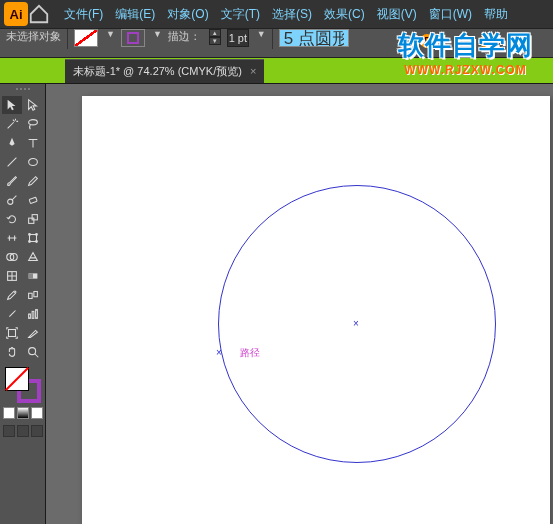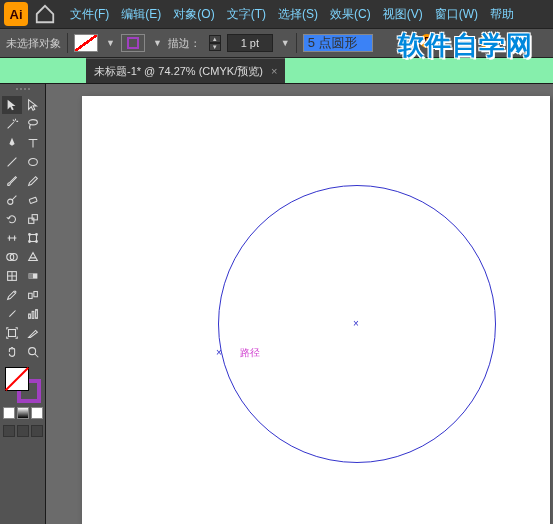--- a/index.html
+++ b/index.html
@@ -1,35 +1,35 @@
 <!DOCTYPE html>
 <html><head>
 <meta charset="utf-8">
 <style>
 * { margin: 0; padding: 0; box-sizing: border-box; font-family: "Microsoft YaHei", sans-serif; }
 body { width: 553px; height: 524px; background: #333333; overflow: hidden; position: relative; }
 
 .menubar { height: 28px; background: #333333; display: flex; align-items: center; padding-left: 4px; }
-.app-logo { width: 24px; height: 24px; background: #ff9a00; border-radius: 4px; display: flex; align-items: center; justify-content: center; color: #330000; font-weight: bold; font-size: 13px; margin-right: 6px; }
+.app-logo { width: 24px; height: 24px; background: #ff9a00; border-radius: 4px; display: flex; align-items: center; justify-content: center; color: #330000; font-weight: bold; font-size: 13px; }
 .home-icon { width: 22px; height: 22px; display: flex; align-items: center; justify-content: center; color: #ccc; margin-right: 8px; }
 .menu-item { color: #7dd3fc; font-size: 12px; padding: 0 6px; cursor: pointer; }
 
-.optionsbar { height: 30px; background: #535353; display: flex; align-items: center; padding: 0 6px; border-top: 1px solid #222; border-bottom: 1px solid #222; gap: 6px; }
+.optionsbar { height: 30px; background: #535353; display: flex; align-items: flex-start; padding: 0 6px; border-top: 1px solid #222; border-bottom: 1px solid #222; gap: 6px; }
 .opt-label { color: #ccc; font-size: 11px; }
 .opt-divider { width: 1px; height: 20px; background: #333; }
 .fill-swatch { width: 24px; height: 18px; background: linear-gradient(to bottom right, transparent 0%, transparent 45%, #ff0000 45%, #ff0000 55%, transparent 55%); border: 1px solid #888; background-color: #fff; }
 .stroke-swatch-wrap { width: 24px; height: 18px; border: 1px solid #888; display: flex; align-items: center; justify-content: center; background: #535353; }
 .stroke-inner { width: 12px; height: 12px; border: 2px solid #a040c0; }
 .dropdown-arrow { color: #ccc; font-size: 9px; margin-left: 2px; }
-.pt-input { width: 46px; height: 18px; background: #333; border: 1px solid #222; color: #ddd; font-size: 11px; text-align: center; }
+.pt-input { width: 22px; height: 18px; background: #333; border: 1px solid #222; color: #ddd; font-size: 11px; text-align: center; }
 .stepper { display: flex; flex-direction: column; margin-left: 2px; }
 .stepper-btn { width: 12px; height: 8px; background: #444; border: 1px solid #222; color: #ccc; font-size: 6px; display: flex; align-items: center; justify-content: center; cursor: pointer; }
-.opt-select { height: 18px; background: #3b82f6; border: 1px solid #888; color: #333; font-size: 13px; padding: 0 4px; }
-
-.tabbar { height: 26px; background: #86efac; display: flex; padding-left: 86px; border-bottom: 1px solid #1a1a1a; }
+.opt-select { height: 18px; background: #7dd3fc; border: 1px solid #888; color: #333; font-size: 17px; padding: 0 4px; }
+
+.tabbar { height: 26px; background: #84cc16; display: flex; align-items: center; padding-left: 65px; border-bottom: 1px solid #1a1a1a; }
 .doc-tab { background: #333; color: #ddd; font-size: 11px; padding: 4px 8px; display: flex; align-items: center; gap: 8px; border-top: 1px solid #555; }
 .tab-close { color: #999; font-size: 11px; cursor: pointer; }
 
 .main { display: flex; height: calc(524px - 28px - 30px - 26px); }
 
 .toolbar { width: 46px; background: #535353; border-right: 1px solid #1a1a1a; padding: 4px 2px; display: flex; flex-direction: column; align-items: center; }
 .tb-handle { width: 40px; height: 6px; display: flex; justify-content: center; gap: 2px; margin-bottom: 2px; }
 .tb-handle span { width: 2px; height: 2px; background: #888; border-radius: 50%; }
 .tool-grid { display: grid; grid-template-columns: 20px 20px; gap: 1px; }
 .tool { width: 20px; height: 18px; display: flex; align-items: center; justify-content: center; color: #ddd; font-size: 13px; cursor: pointer; position: relative; }
@@ -296,13 +296,14 @@
     <div class="artboard"></div>
     <div class="circle-path"></div>
     <div class="anchor center">×</div>
     <div class="anchor left">×</div>
     <div class="path-label">路径</div>
   </div>
 </div>
 
 <div class="watermark">
   <div class="wm-main">软件自学网</div>
+  <div class="wm-sub">WWW.RJZXW.COM</div>
 </div>
 
 </body></html>

